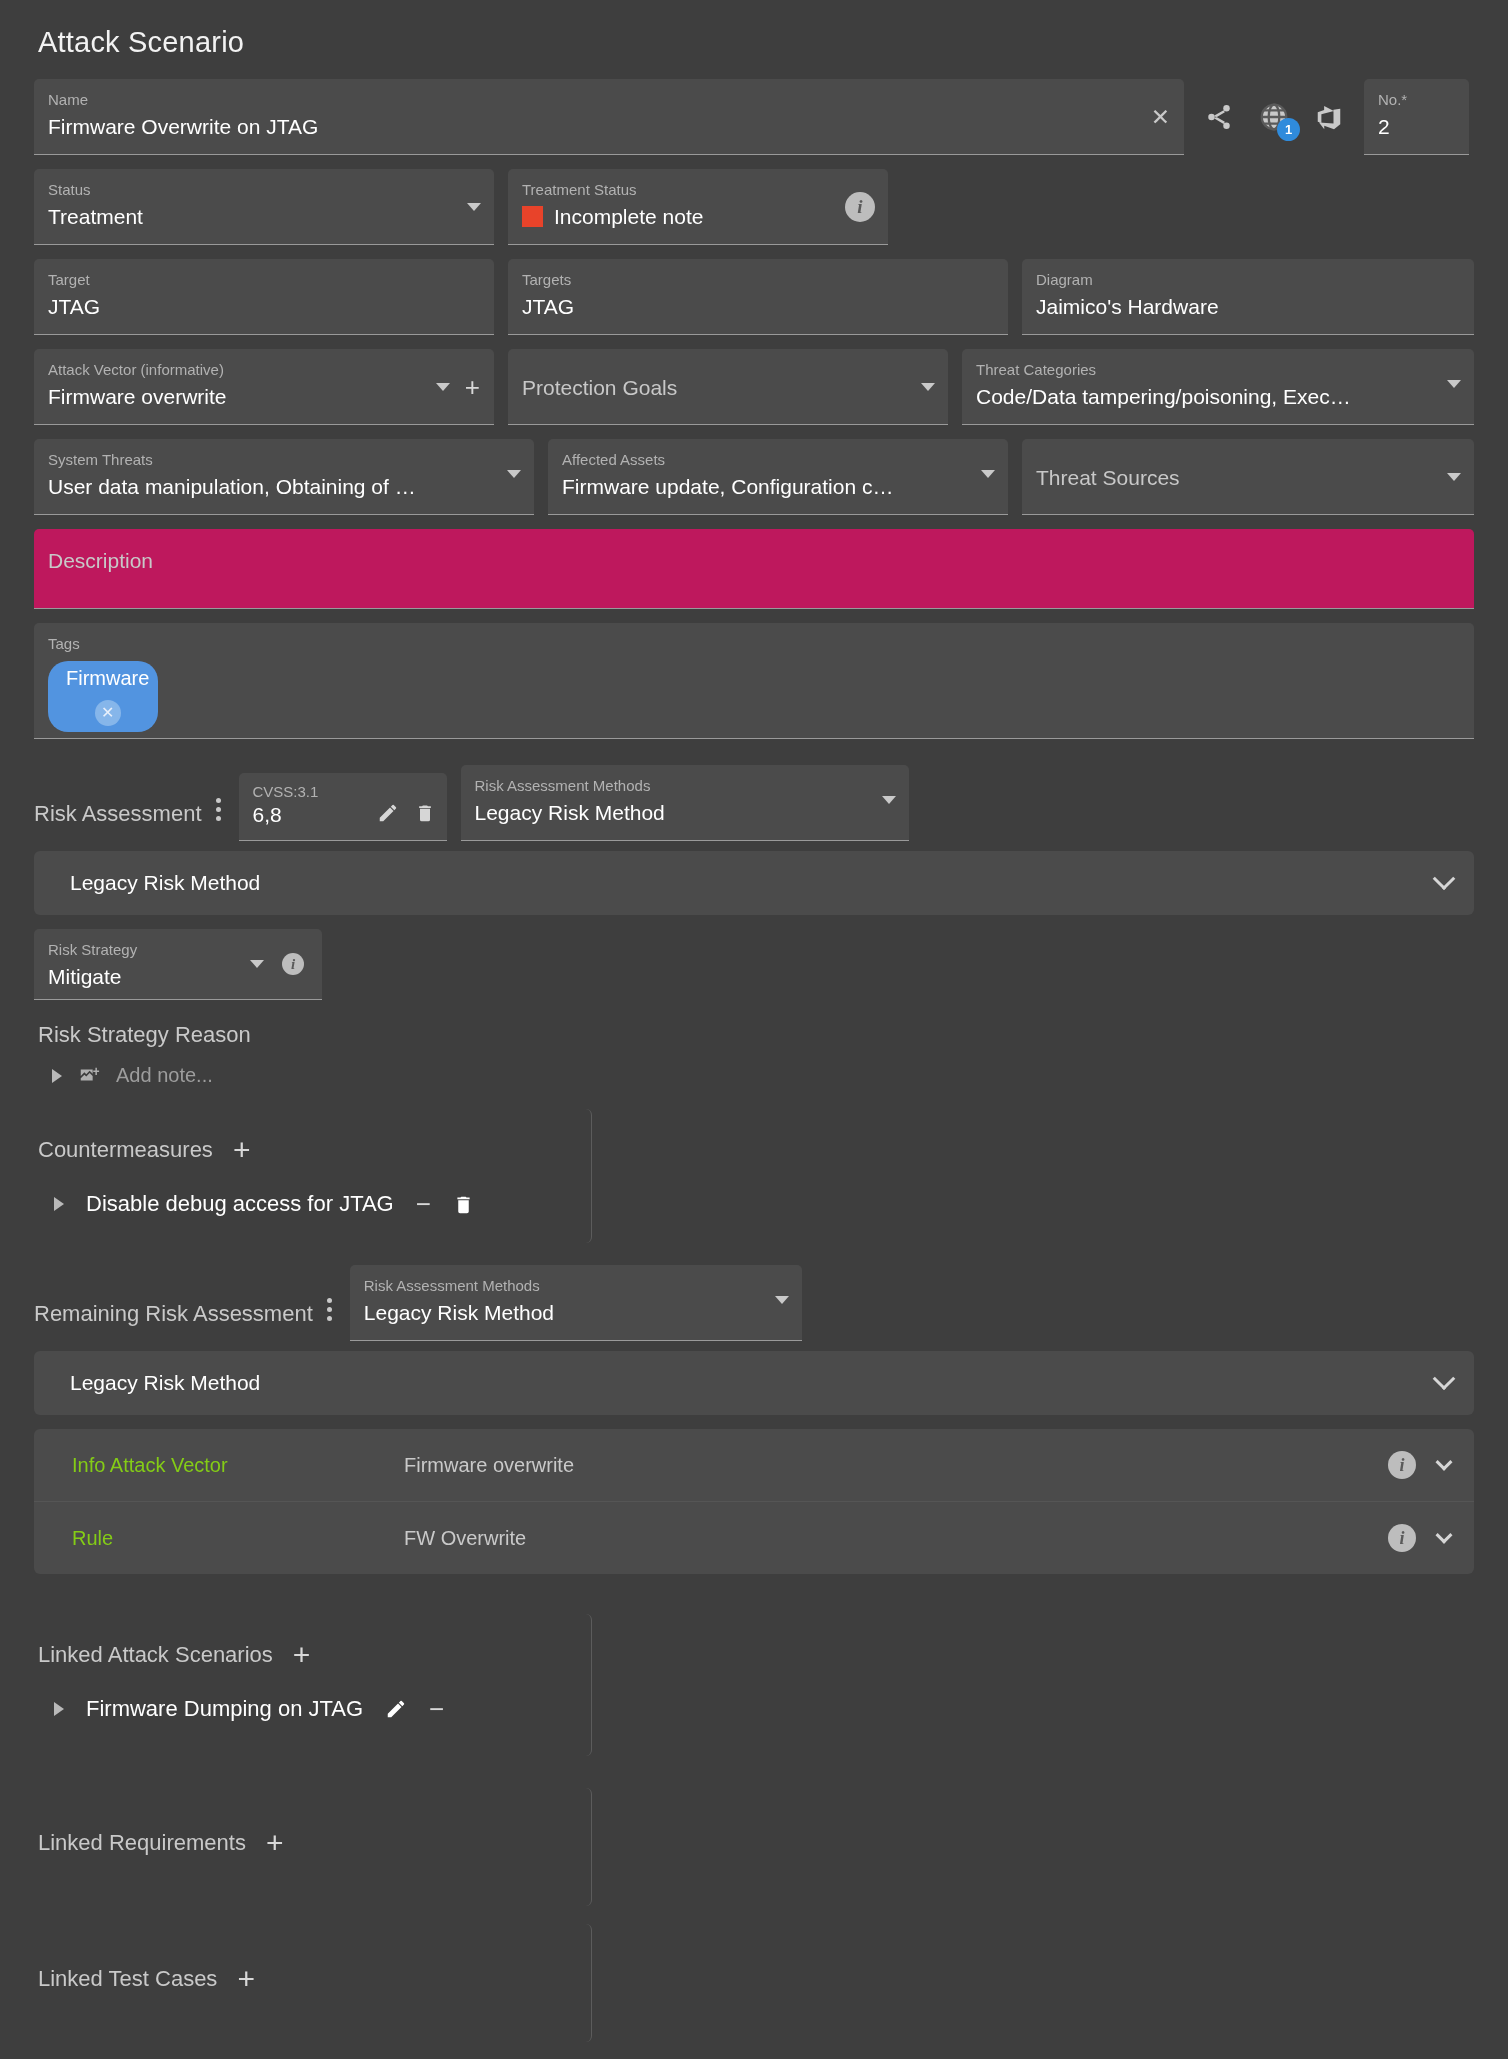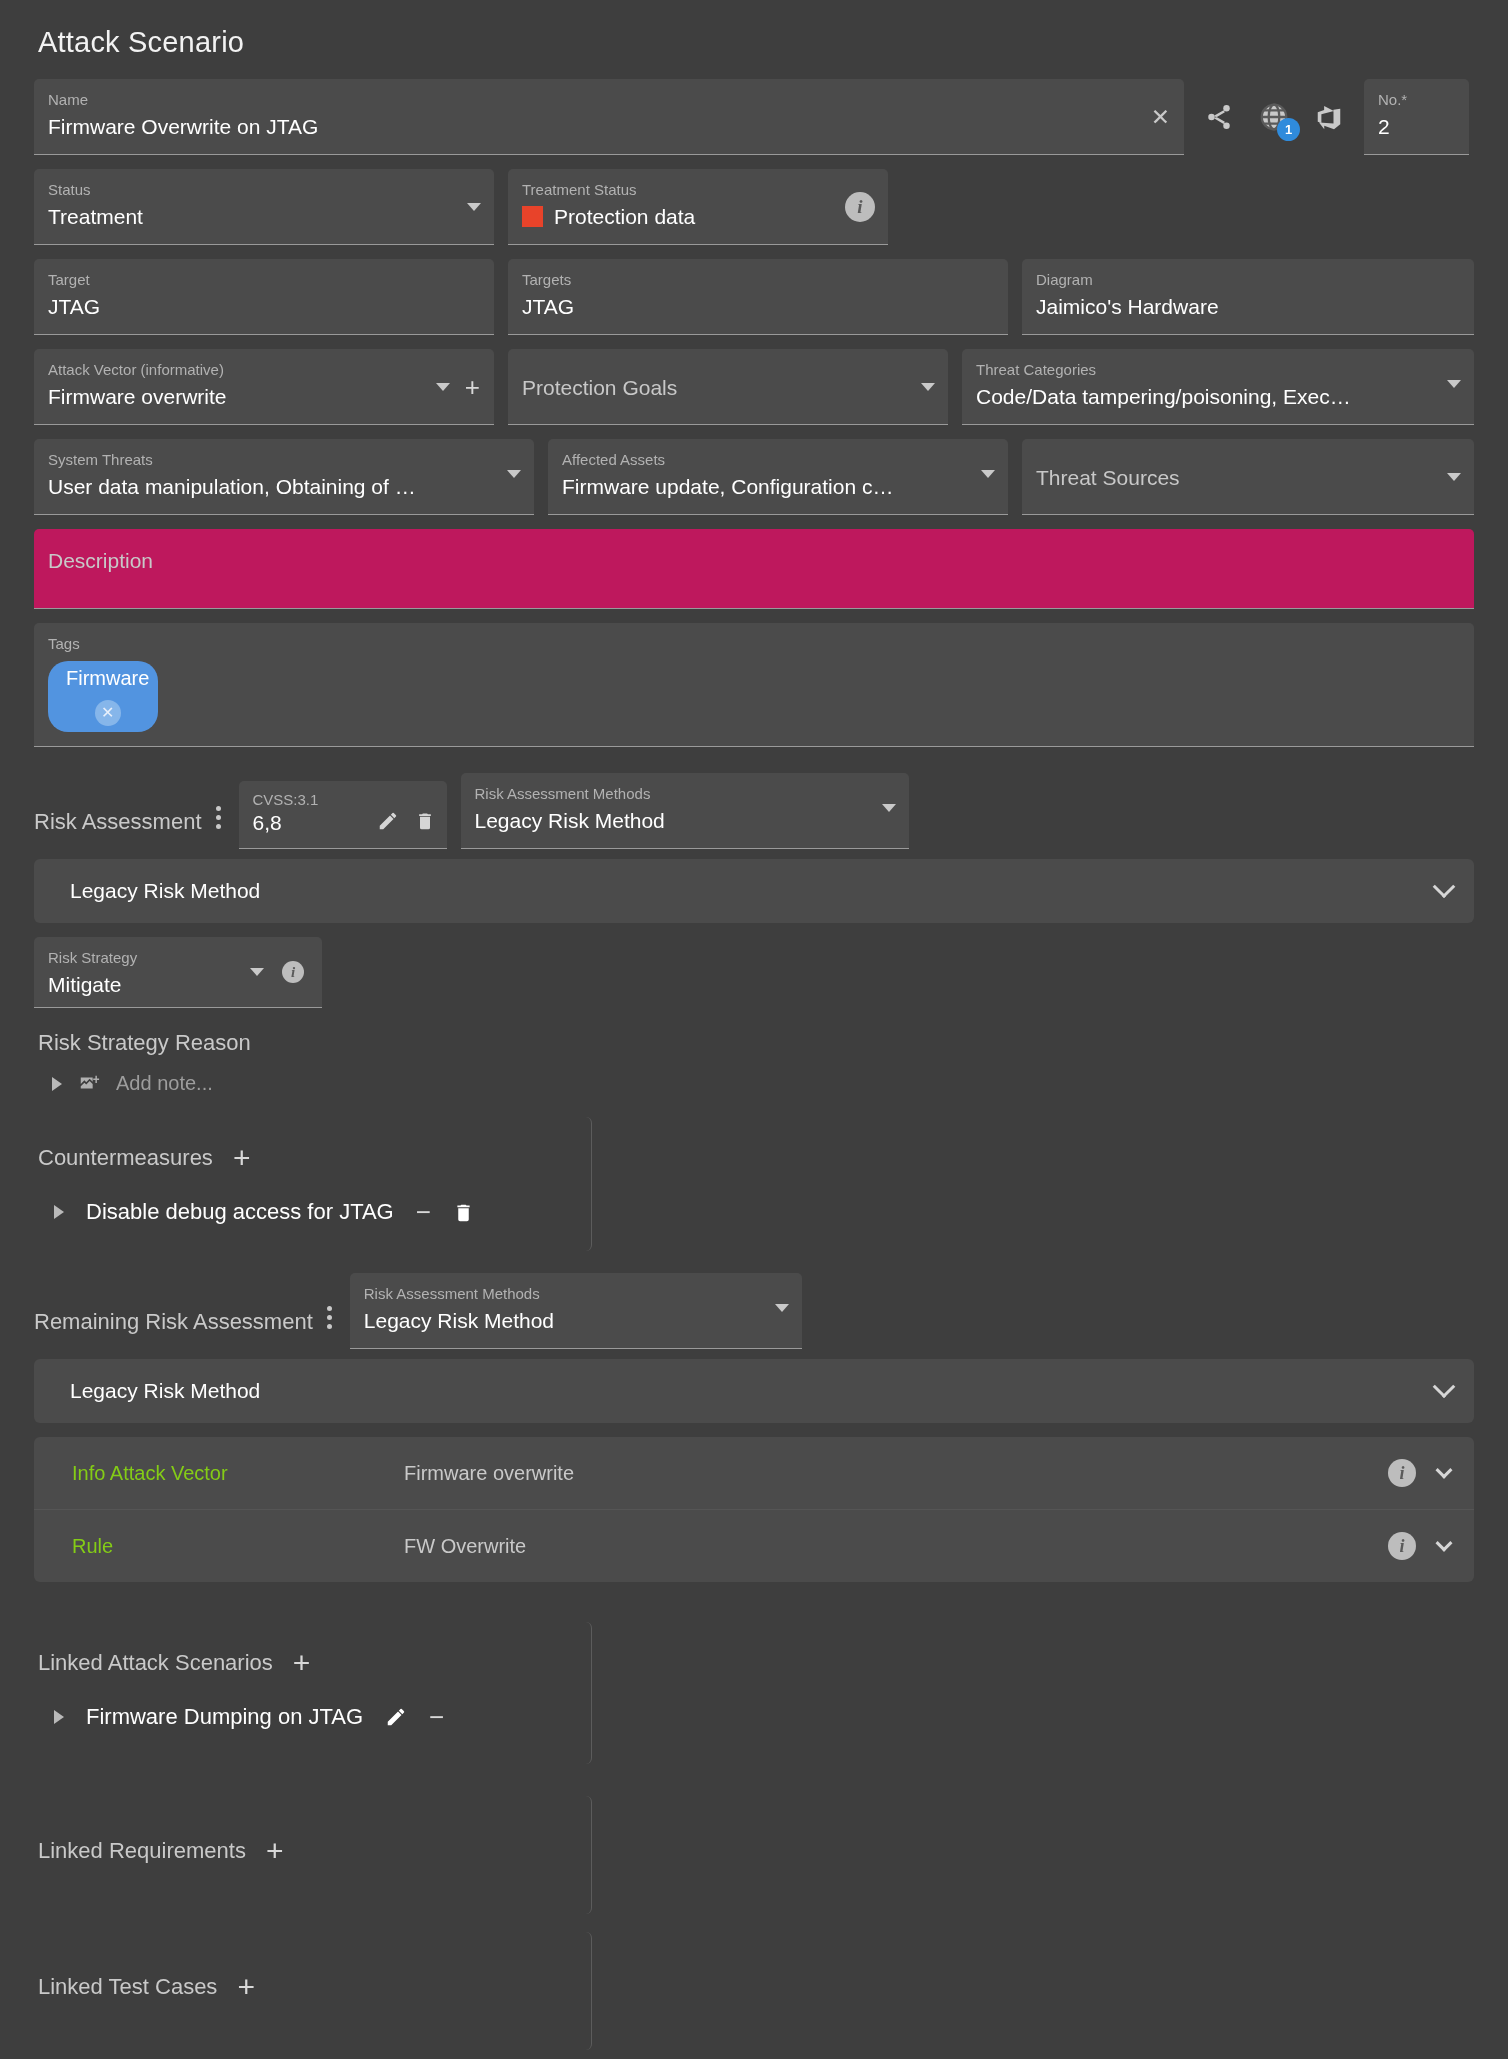--- a/index.html
+++ b/index.html
@@ -150,21 +150,21 @@
     min-height: 80px;
     margin-bottom: 14px;
   }
   .desc-field .ph { font-size: 21px; color: #c8c8c8; }
 
   
   .tags-field {
     background: #4b4b4b;
     border-radius: 5px 5px 0 0;
     border-bottom: 1px solid #9a9a9a;
-    padding: 12px 14px 14px 14px;
+    padding: 12px 14px 6px 14px;
     min-height: 92px;
     margin-bottom: 26px;
   }
   .chip {
     display: inline-flex; align-items: center;
     background: #5294e0;
     border-radius: 20px;
     padding: 6px 9px 6px 18px;
     gap: 10px;
     cursor: pointer;
@@ -354,21 +354,21 @@
 
   <div class="row">
     <div class="field" style="flex:0 0 460px; position:relative;">
       <div class="field-label">Status</div>
       <div class="field-value">Treatment</div>
       <span class="caret"></span>
     </div>
     <div class="field" style="flex:0 0 380px; position:relative;">
       <div class="field-label">Treatment Status</div>
       <div class="field-value">
-        <span class="status-swatch"></span><span>Protection data</span>
+        <span class="status-swatch"></span><span>Incomplete note</span>
       </div>
       <span class="info-circle">i</span>
     </div>
   </div>
 
   <div class="row">
     <div class="field" style="flex:0 0 460px;">
       <div class="field-label">Target</div>
       <div class="field-value">JTAG</div>
     </div>

